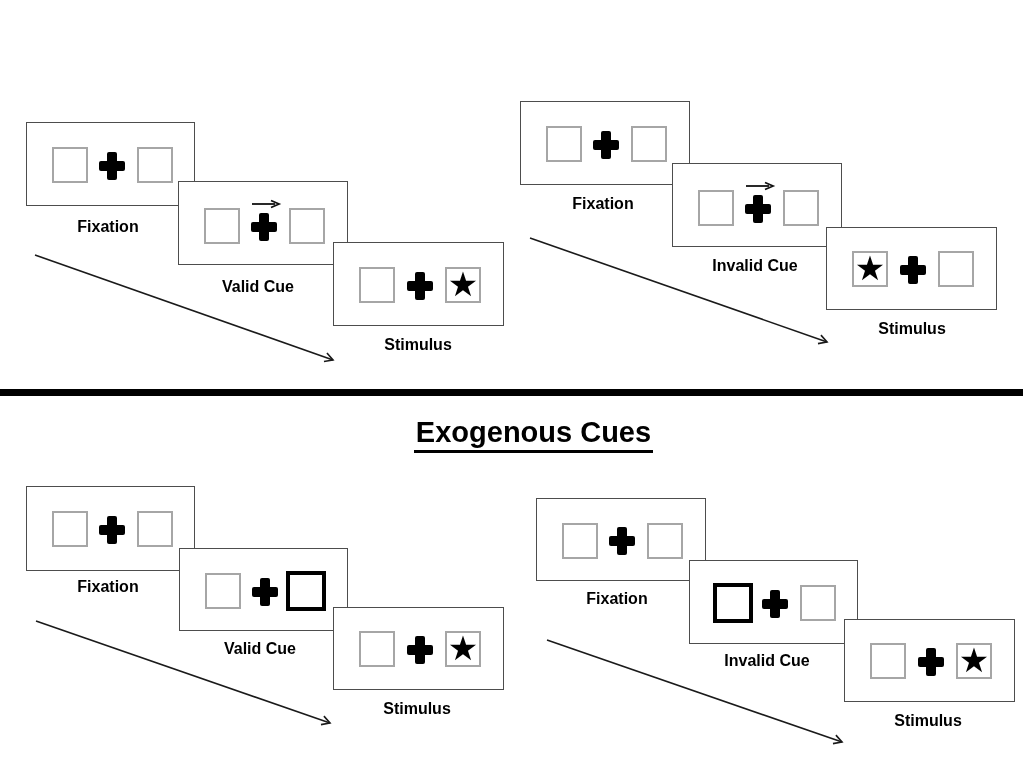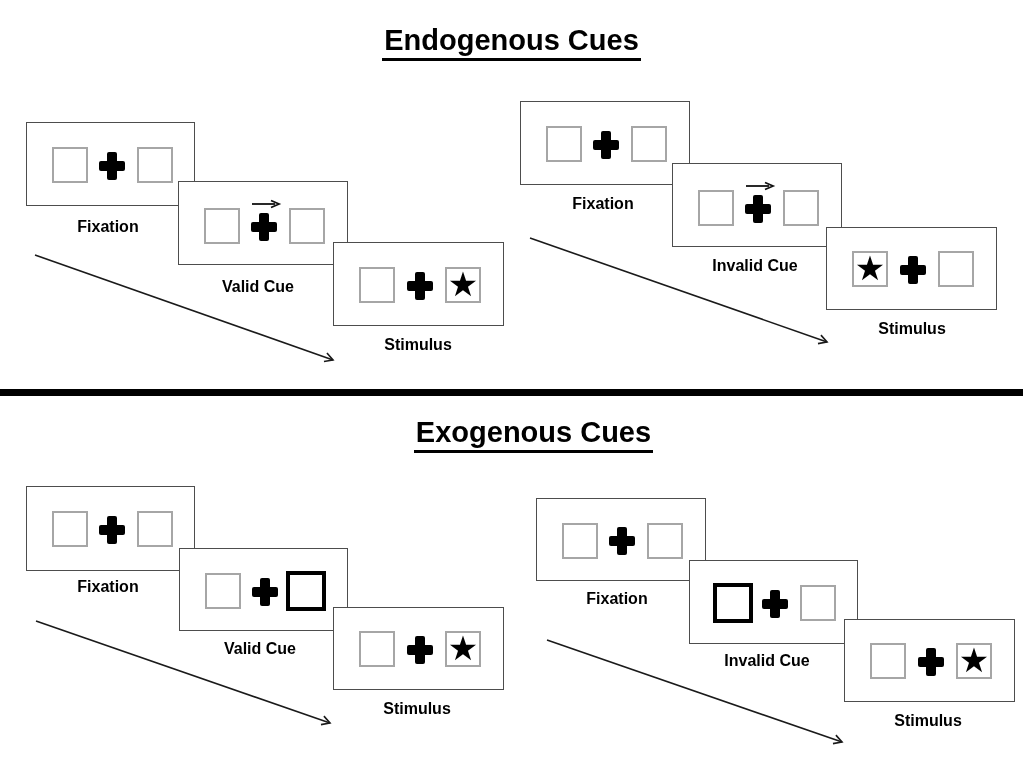--- a/index.html
+++ b/index.html
@@ -29,23 +29,20 @@
   .star{font-family:"DejaVu Sans","Liberation Sans",sans-serif;font-size:34px;line-height:1;color:var(--ink);margin-top:-3px;}
   .plabel{position:absolute;transform:translateX(-50%);font-weight:bold;font-size:16px;white-space:nowrap;}
   .arrow-svg{position:absolute;overflow:visible;}
   .cue-arrow{position:absolute;overflow:visible;}
 </style>
 </head>
 <body>
 
 <div class="canvas">
 
-  <div class="section-title" style="top:24px;">
-    <span class="tt">Endogenous Cues</span>
-  </div>
 
   <div class="panel" style="left:26px;top:122px;width:169px;height:84px;z-index:1;">
     <div class="sq" style="left:25px;top:24px;"></div>
     <div class="cross" style="left:72px;top:29px;"></div>
     <div class="sq" style="left:110px;top:24px;"></div>
   </div>
   <div class="panel" style="left:178px;top:181px;width:170px;height:84px;z-index:2;">
     <div class="sq" style="left:25px;top:26px;"></div>
     <svg class="cue-arrow" style="left:72px;top:16px;" width="30" height="12" viewBox="0 0 30 12">
       <line x1="1" y1="6" x2="24" y2="6" stroke="#111" stroke-width="1.8"></line>

